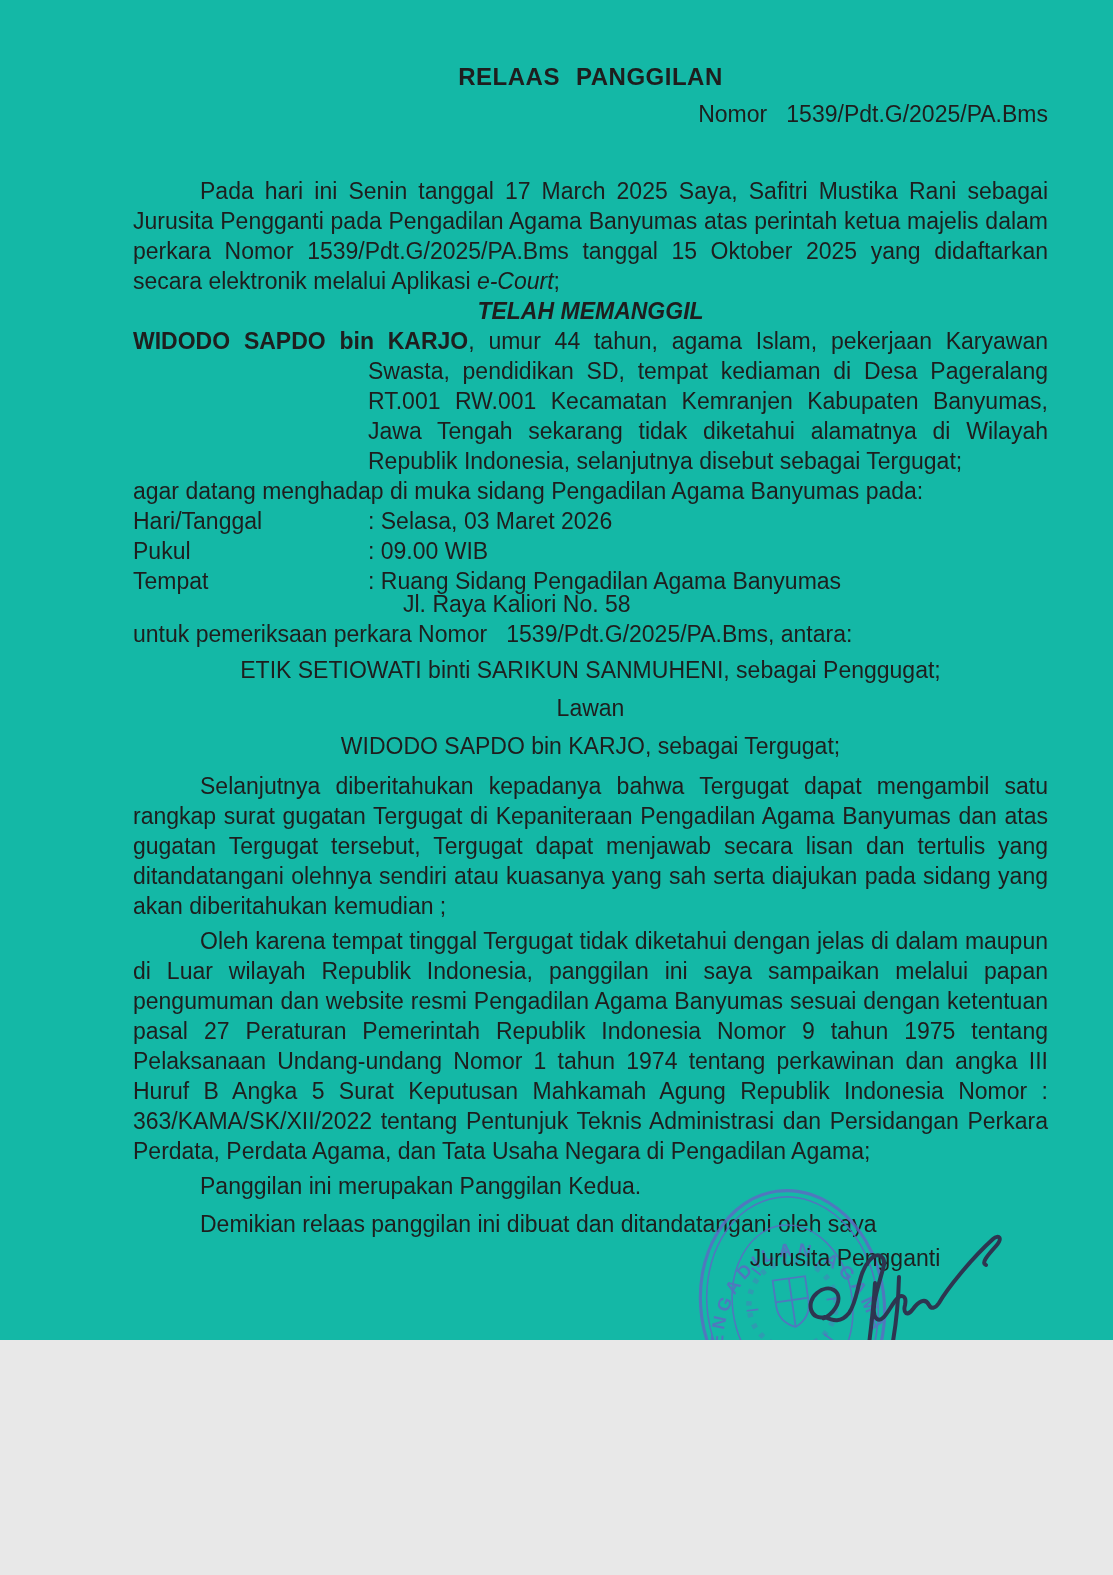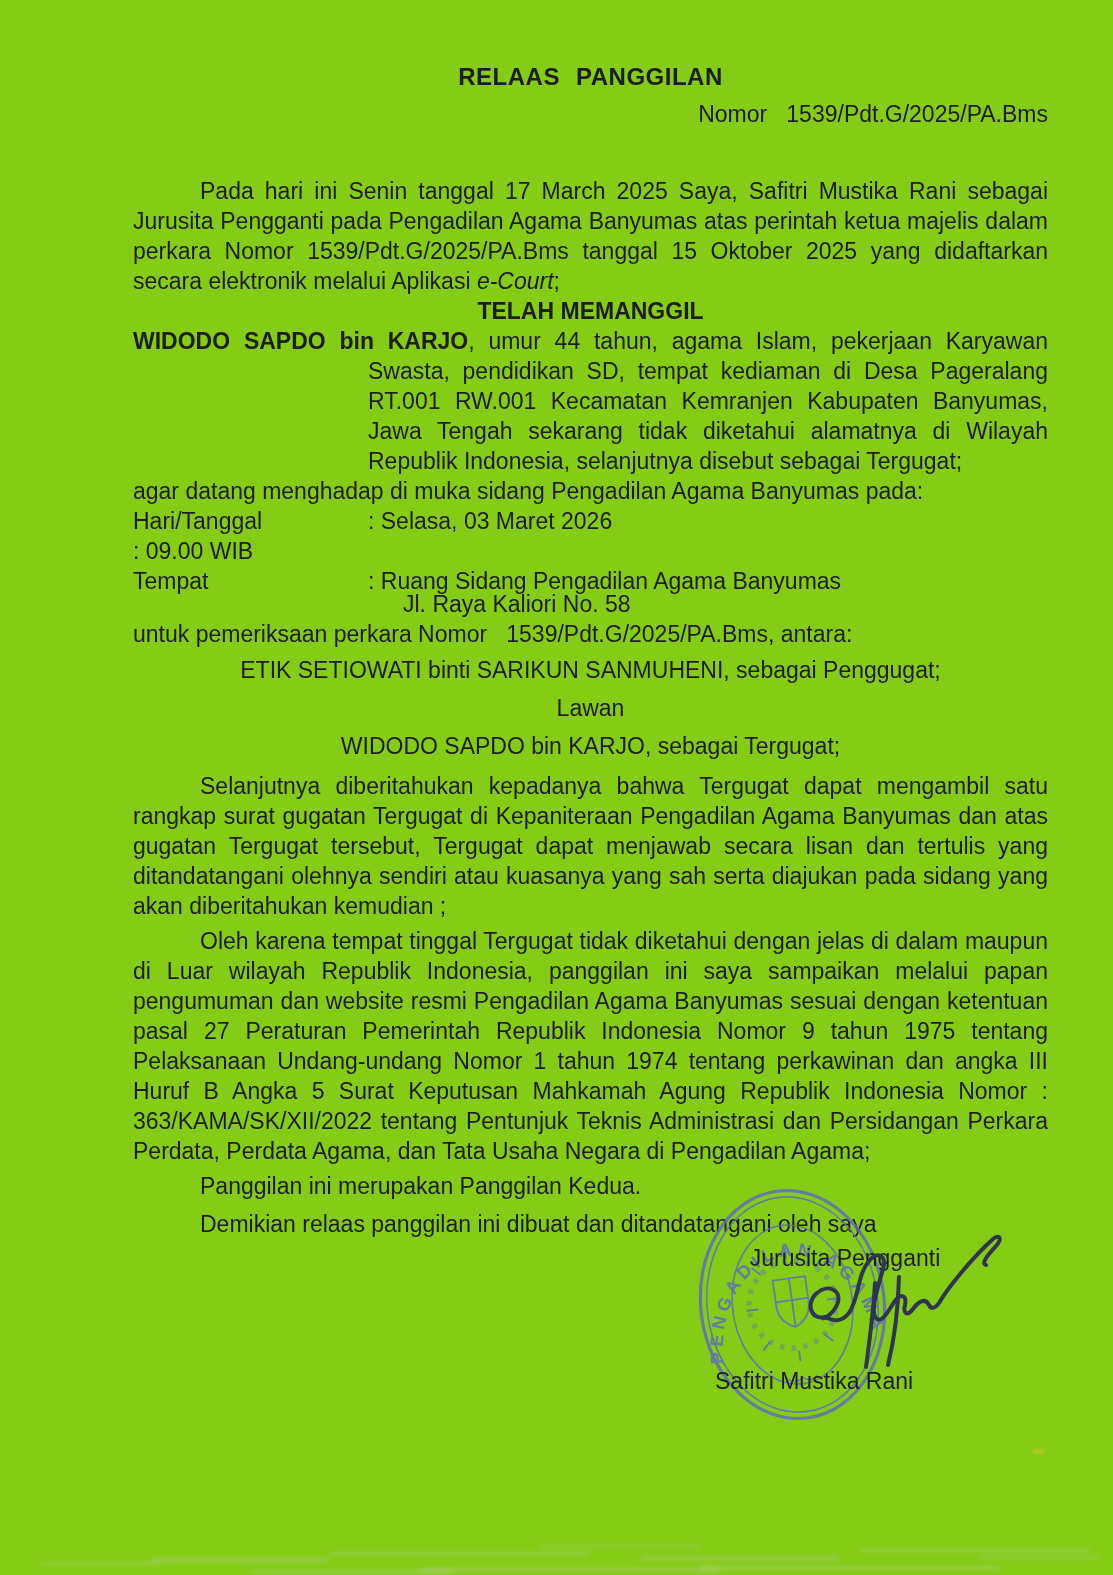--- a/index.html
+++ b/index.html
@@ -3,23 +3,23 @@
 <meta charset="utf-8">
 <style>
   :root{
     --stamp-color:#5d6bc4;
     --ink-color:#2e3550;
     --text-color:#1e1e1e;
   }
   html,body{margin:0;padding:0;background:#e8e8e8;}
   .page{
     position:relative;
-    width:1113px;height:1575px;
+    width:1113px;height:1340px;
     margin:0 auto;
-    background:#84cc16;
+    background:#14b8a6;
     overflow:hidden;
     font-family:"Liberation Sans","DejaVu Sans",sans-serif;
     color:var(--text-color);
     font-size:23px;
     line-height:30px;
     box-sizing:border-box;
     padding:62px 65px 0 133px;
   }
   .title{
     text-align:center;
@@ -36,20 +36,21 @@
   .para{
     text-align:justify;
     text-indent:67px;
     margin:0;
   }
   .para-open{margin-top:47px;}
   .heading-center{
     text-align:center;
     font-weight:bold;
     margin:0;
+    font-style:italic;
   }
   .hanging{
     text-align:justify;
     padding-left:235px;
     text-indent:-235px;
     margin:0;
   }
   .plain-line{margin:0;white-space:pre-wrap;}
   .sched-row{display:flex;margin:0;}
   .sched-label{width:235px;flex:0 0 235px;}
@@ -119,20 +120,21 @@
 
   <p class="hanging"><b>WIDODO SAPDO bin KARJO</b><span>, umur 44 tahun, agama Islam, pekerjaan Karyawan Swasta, pendidikan SD, tempat kediaman di Desa Pageralang RT.001 RW.001 Kecamatan Kemranjen Kabupaten Banyumas, Jawa Tengah sekarang tidak diketahui alamatnya di Wilayah Republik Indonesia, selanjutnya disebut sebagai Tergugat;</span></p>
 
   <p class="plain-line">agar datang menghadap di muka sidang Pengadilan Agama Banyumas pada:</p>
 
   <div class="sched-row">
     <span class="sched-label">Hari/Tanggal</span>
     <span class="sched-value">: Selasa, 03 Maret 2026</span>
   </div>
   <div class="sched-row">
+    <span class="sched-label">Pukul</span>
     <span class="sched-value">: 09.00 WIB</span>
   </div>
   <div class="sched-row">
     <span class="sched-label">Tempat</span>
     <span class="sched-value">: Ruang Sidang Pengadilan Agama Banyumas</span>
   </div>
   <p class="sched-addr2">Jl. Raya Kaliori No. 58</p>
 
   <p class="plain-line">untuk pemeriksaan perkara Nomor   1539/Pdt.G/2025/PA.Bms, antara:</p>
 

